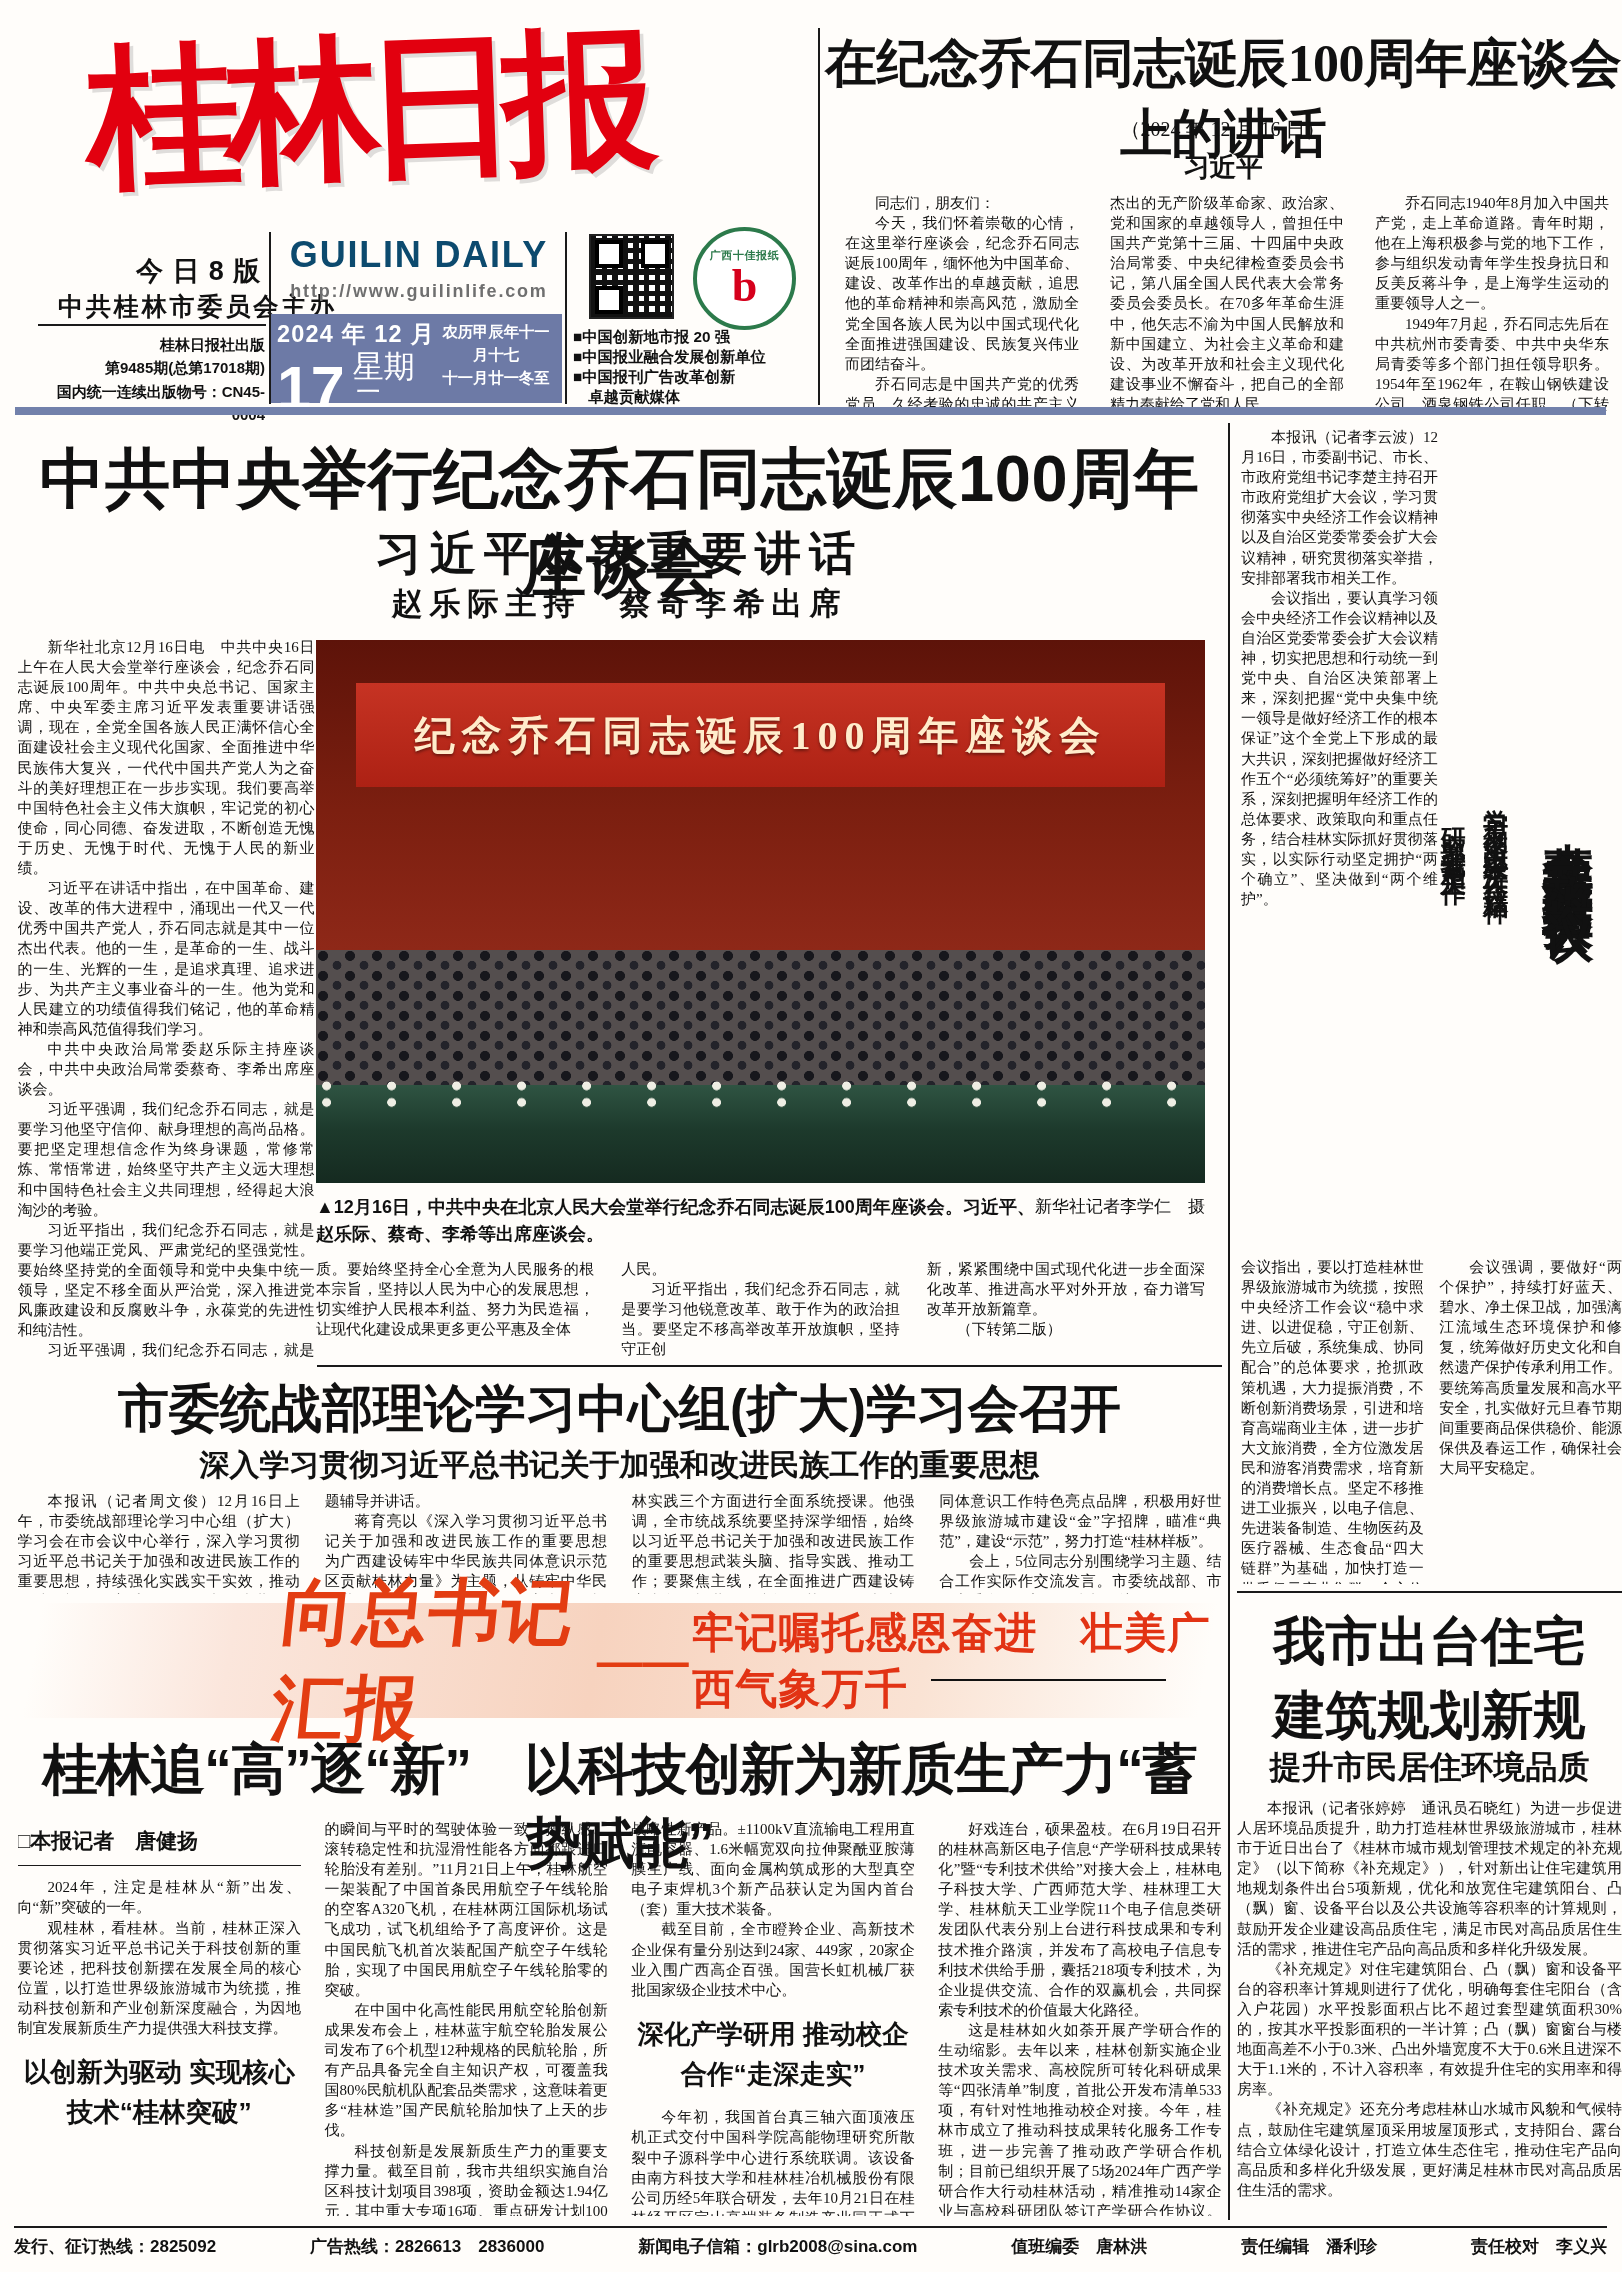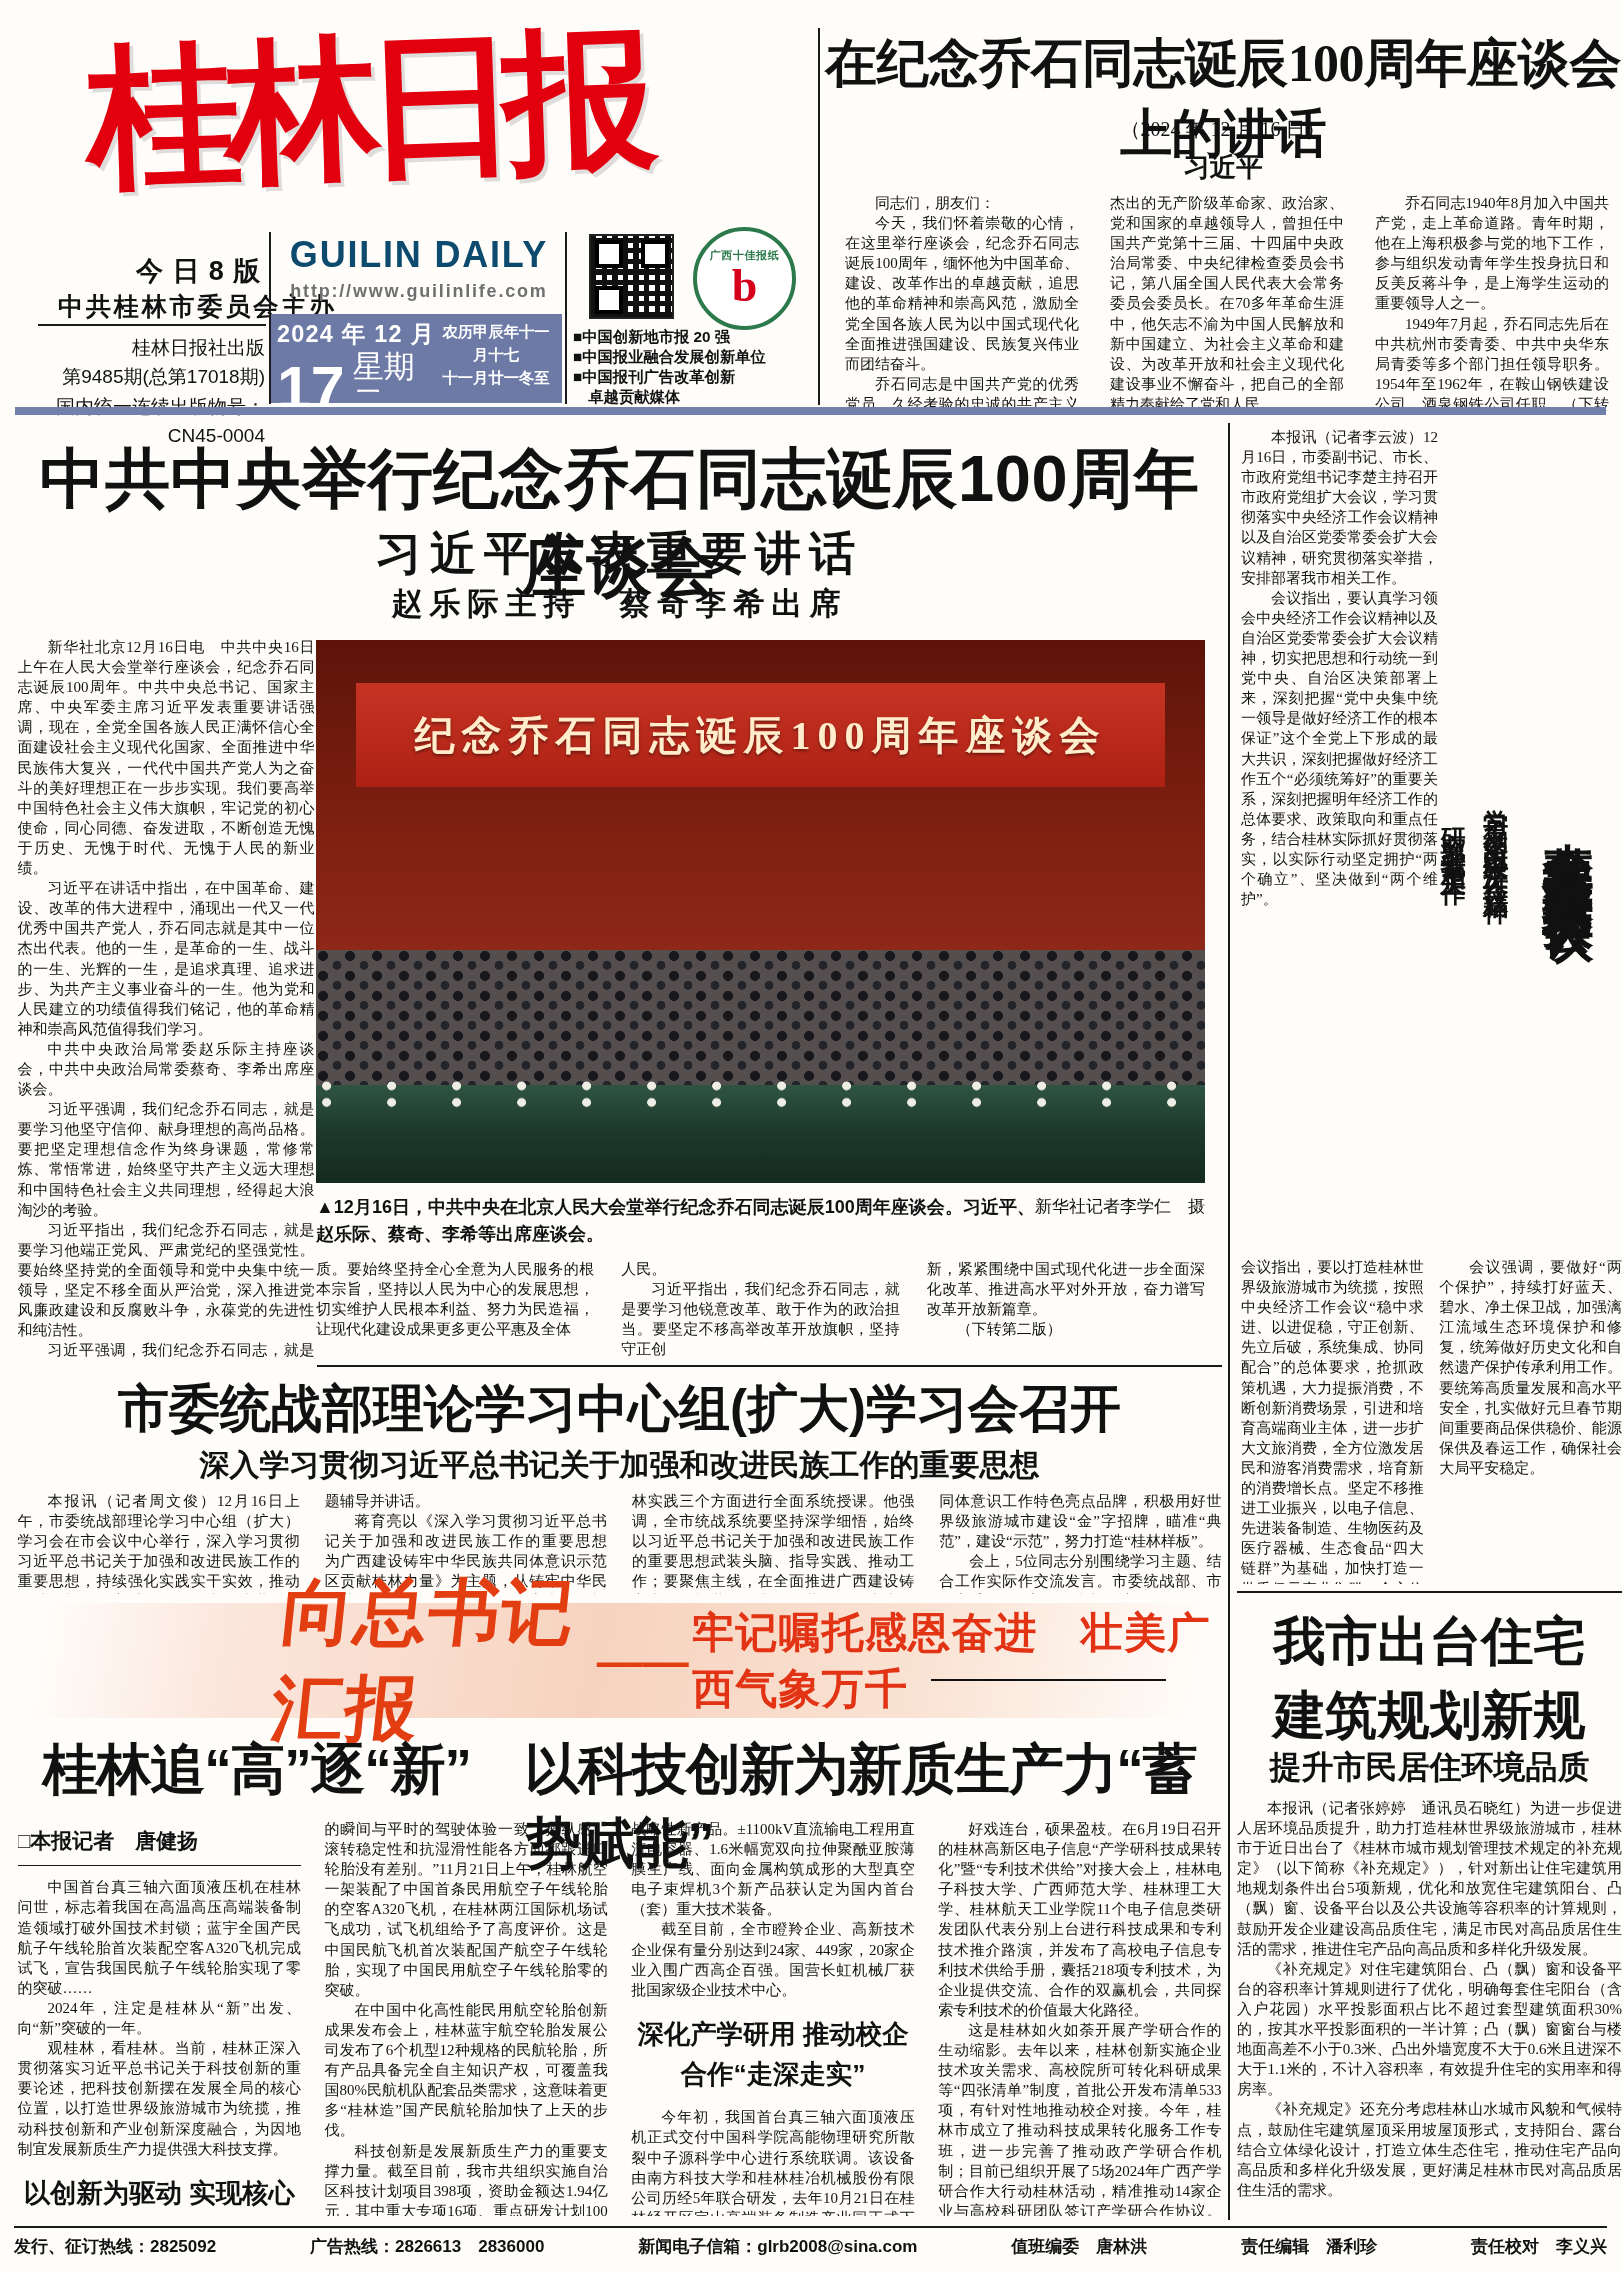--- a/index.html
+++ b/index.html
@@ -6,21 +6,21 @@
   #page{position:relative;width:1622px;height:2273px;background:#fffdfa;margin:0 auto;
         font-family:"Liberation Serif","DejaVu Serif",serif;color:#111;overflow:hidden;}
   .sans{font-family:"Liberation Sans","DejaVu Sans",sans-serif;}
   .abs{position:absolute;}
   
   .brand{left:88px;top:4.7px;width:611px;height:235px;color:#e2000f;font-size:154px;font-weight:900;
          letter-spacing:-15.3px;transform:rotate(-2deg);text-shadow:3.5px 4.1px 0 rgba(110,110,110,.22);white-space:nowrap;}
   .edition{left:136px;top:253px;font-size:27px;letter-spacing:9.4px;font-weight:600;}
   .organizer{left:58px;top:290px;font-size:25px;font-weight:800;letter-spacing:2.9px;}
   .mh-line{left:38px;top:324px;width:228px;height:1.8px;background:#1a1a1a;}
-  .pub-block{left:29px;top:333px;width:236px;text-align:right;font-size:19px;line-height:1.55;font-weight:400;}
+  .pub-block{left:29px;top:333px;width:236px;text-align:right;font-size:15px;line-height:1.55;font-weight:700;}
   .vline{background:#1a1a1a;width:1.8px;}
   .gd-title{left:275px;top:234px;width:288px;text-align:center;font-size:36px;font-weight:900;color:#0c4a6e;letter-spacing:1.8px;}
   .gd-url{left:275px;top:281px;width:288px;text-align:center;font-size:18px;color:#6f6f6f;letter-spacing:1.8px;font-weight:700;}
   .date-block{left:271px;top:314px;width:291px;height:89px;background:#6d7aa6;color:#fff;display:flex;padding:3.5px 5.9px;box-sizing:border-box;}
   .db-left{width:57%;display:flex;flex-direction:column;}
   .db-ym{font-size:23.5px;font-weight:800;letter-spacing:1.2px;}
   .db-row{display:flex;align-items:flex-end;}
   .db-day{font-size:61px;font-weight:900;line-height:.95;}
   .db-week{font-size:31px;font-weight:400;margin-left:8px;line-height:1.1;}
   .db-right{width:43%;font-size:15.3px;line-height:1.5;font-weight:700;padding-top:3.5px;text-align:center;}
@@ -234,21 +234,20 @@
     <span class="banner-dash sans">——</span>
     <span class="banner-rest sans">牢记嘱托感恩奋进　壮美广西气象万千</span>
   </div>
   <div class="abs banner-rule"></div>
 
   <div class="abs t-headline sans">桂林追“高”逐“新”　以科技创新为新质生产力“蓄势赋能”</div>
   <div class="abs t-cols">
     <div class="col">
       <div class="byline sans">□本报记者　唐健扬</div>
       <div class="body">
-          <p>中国首台真三轴六面顶液压机在桂林问世，标志着我国在高温高压高端装备制造领域打破外国技术封锁；蓝宇全国产民航子午线轮胎首次装配空客A320飞机完成试飞，宣告我国民航子午线轮胎实现了零的突破……</p>
           <p>2024年，注定是桂林从“新”出发、向“新”突破的一年。</p>
           <p>观桂林，看桂林。当前，桂林正深入贯彻落实习近平总书记关于科技创新的重要论述，把科技创新摆在发展全局的核心位置，以打造世界级旅游城市为统揽，推动科技创新和产业创新深度融合，为因地制宜发展新质生产力提供强大科技支撑。</p>
         </div>
       <div class="t-sub">以创新为驱动 实现核心技术“桂林突破”</div>
 
     </div>
     <div class="col body cont">
         <p>的瞬间与平时的驾驶体验一致，操纵感、滚转稳定性和抗湿滑性能各方面都跟进口轮胎没有差别。”11月21日上午，桂林航空一架装配了中国首条民用航空子午线轮胎的空客A320飞机，在桂林两江国际机场试飞成功，试飞机组给予了高度评价。这是中国民航飞机首次装配国产航空子午线轮胎，实现了中国民用航空子午线轮胎零的突破。</p>
         <p>在中国中化高性能民用航空轮胎创新成果发布会上，桂林蓝宇航空轮胎发展公司发布了6个机型12种规格的民航轮胎，所有产品具备完全自主知识产权，可覆盖我国80%民航机队配套品类需求，这意味着更多“桂林造”国产民航轮胎加快了上天的步伐。</p>
         <p>科技创新是发展新质生产力的重要支撑力量。截至目前，我市共组织实施自治区科技计划项目398项，资助金额达1.94亿元，其中重大专项16项、重点研发计划100项；实施市级科技计划项目202项。通过自治区、市两级项目联动支持，解决了一批技术难题，形成了一批市场竞争力强的</p>

